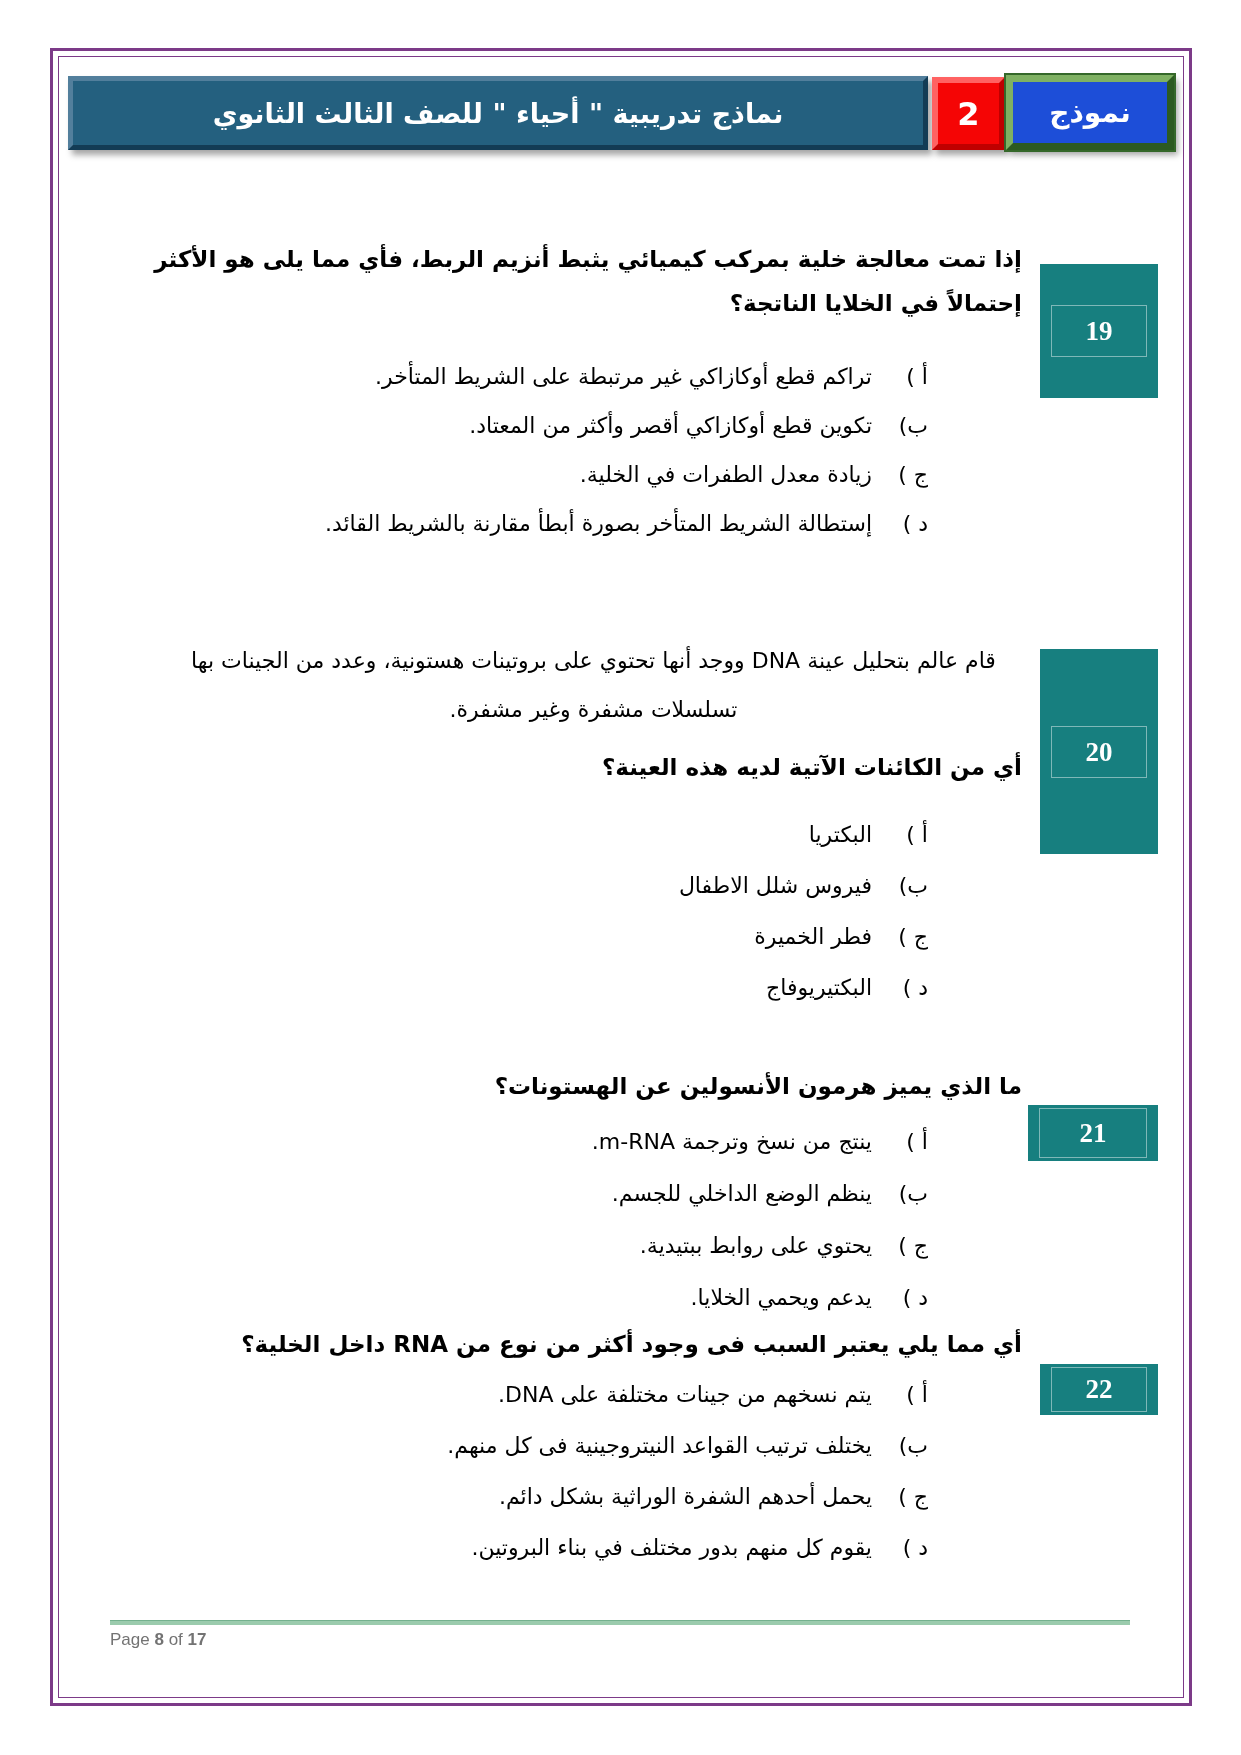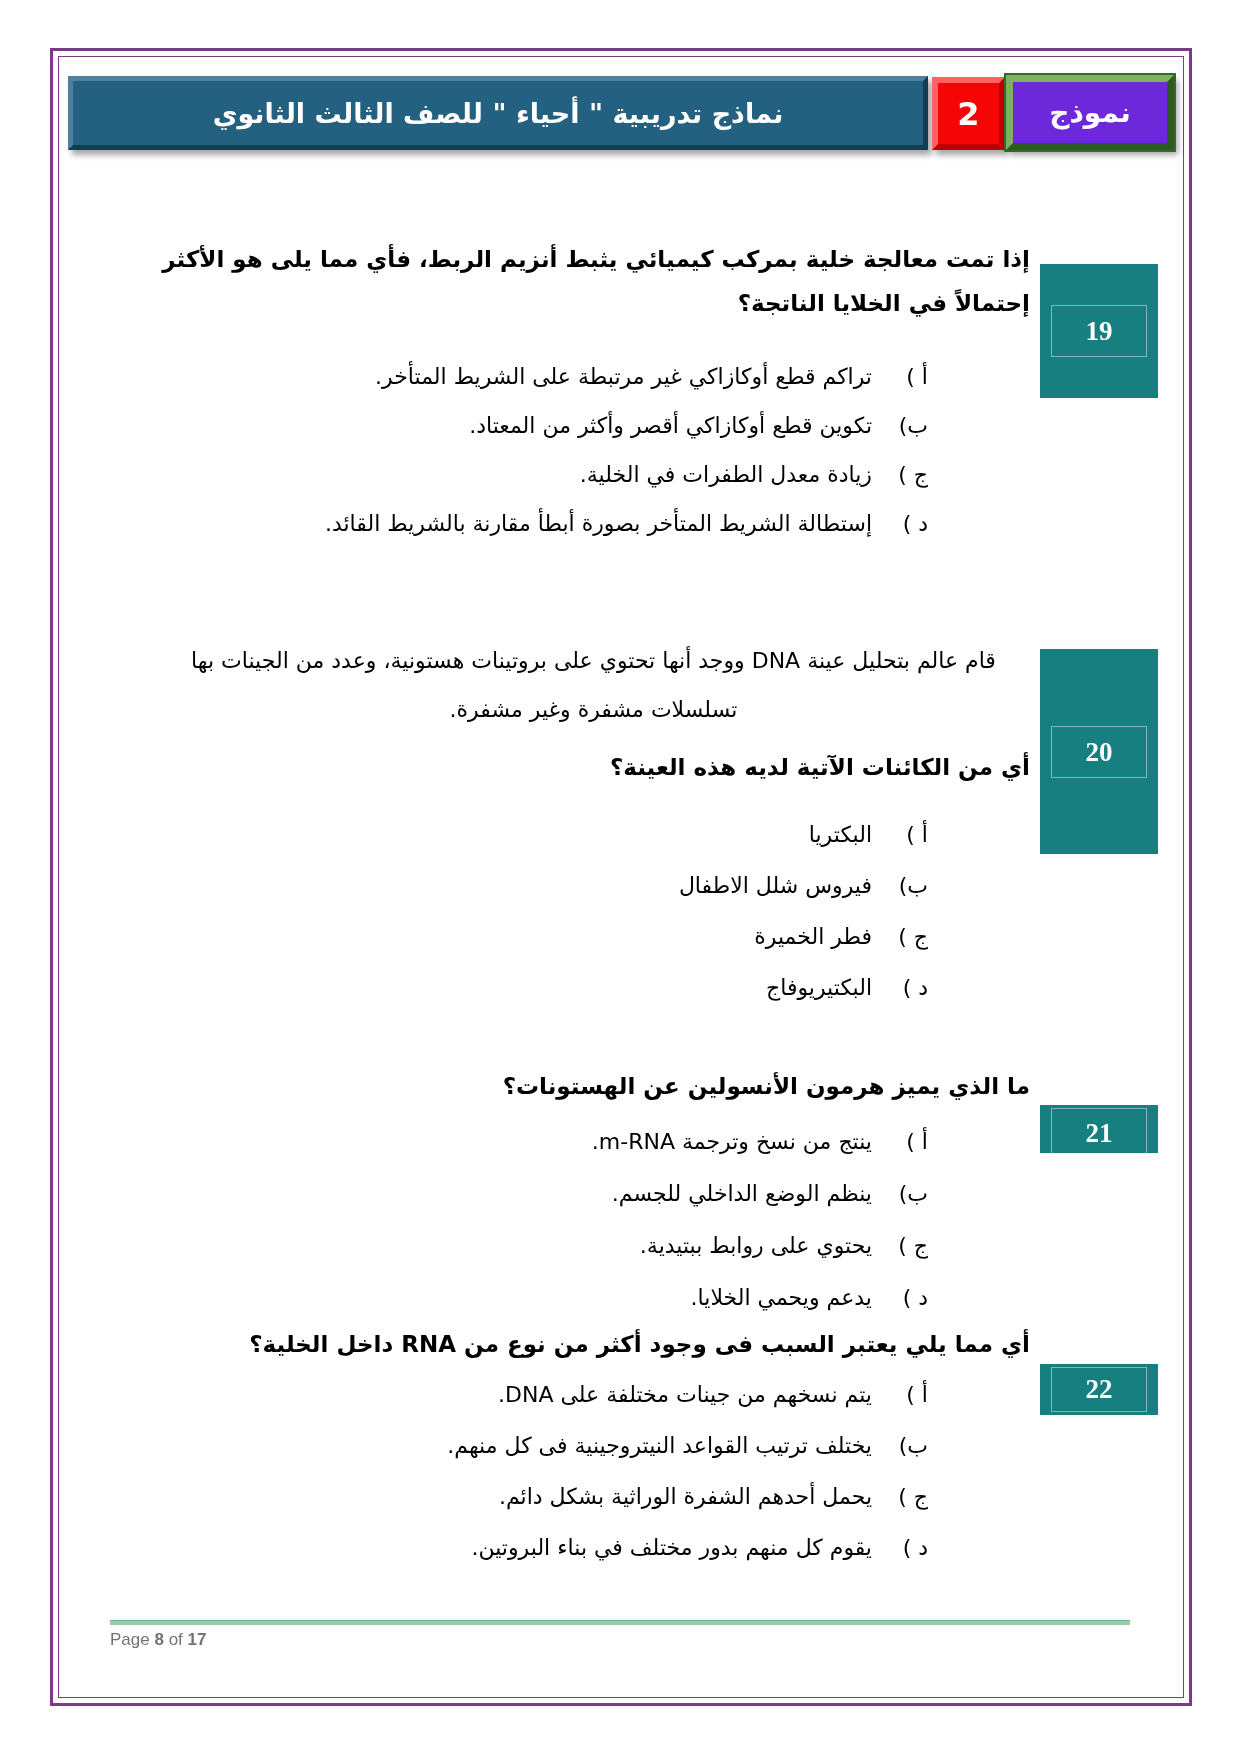--- a/index.html
+++ b/index.html
@@ -17,32 +17,32 @@
   .header-bar{position:absolute;left:68px;top:76px;width:860px;height:74px;box-sizing:border-box;
     background:#24607f;border:5px solid;border-color:#527f9c #133c55 #133c55 #527f9c;
     box-shadow:4px 5px 6px rgba(0,0,0,.35);
     display:flex;align-items:center;justify-content:center;direction:rtl;}
   .header-bar .title{color:#fff;font-weight:bold;font-size:27px;white-space:nowrap;}
   .red-box{position:absolute;left:932px;top:77px;width:73px;height:73px;box-sizing:border-box;
     background:#f50505;border:6px solid;border-color:#ff6262 #bf0000 #bf0000 #ff6262;
     box-shadow:4px 5px 6px rgba(0,0,0,.35);display:flex;align-items:center;justify-content:center;}
   .red-box .num{color:#fff;font-weight:bold;font-size:32px;}
   .green-box{position:absolute;left:1006px;top:75px;width:168px;height:75px;box-sizing:border-box;
-    background:#6d28d9;border:7px solid;border-color:#7fb163 #2c5a21 #2c5a21 #7fb163;
+    background:#1d4ed8;border:7px solid;border-color:#7fb163 #2c5a21 #2c5a21 #7fb163;
     outline:2px solid #35682a;box-shadow:4px 5px 6px rgba(0,0,0,.35);
     display:flex;align-items:center;justify-content:center;}
   .green-box .lbl{color:#fff;font-weight:bold;font-size:28px;}
 
   
   .question{position:absolute;left:57px;width:1129px;direction:rtl;color:#000;}
   .qbox{position:absolute;right:28px;top:0;width:118px;background:#177f7f;margin-top:47px;}
   .qbox-cell{position:absolute;left:11px;right:11px;border:1px solid rgba(255,255,255,.45);
     display:flex;align-items:center;justify-content:center;color:#fff;font-weight:bold;
     font-size:27px;font-family:"Liberation Serif","DejaVu Serif",serif;}
-  .qtitle{position:absolute;right:156px;left:70px;text-align:right;
+  .qtitle{position:absolute;right:164px;left:70px;text-align:right;
     font-weight:bold;font-size:23px;line-height:44px;}
   .qintro{position:absolute;right:156px;left:100px;text-align:center;
     font-size:22px;line-height:49px;font-weight:normal;}
   .options{position:absolute;right:258px;left:40px;list-style:none;margin:0;padding:0;}
   .options li{height:var(--row);display:flex;align-items:center;font-size:22px;}
   .olet{flex:0 0 56px;}
 
   
   .footer-line{position:absolute;left:110px;top:1620px;width:1020px;height:4px;
     background:#9bcbad;border-top:1px solid #74b18e;}
@@ -115,21 +115,21 @@
         <span class="otext">فطر الخميرة</span>
       </li>
     <li>
         <span class="olet">د )</span>
         <span class="otext">البكتيريوفاج</span>
       </li>
   </ul>
 </section>
 
 <section class="question" style="top:1058px;height:265px;">
-  <div class="qbox" style="height:48px;">
+  <div class="qbox" style="height:56px;padding-left:12px;">
     <div class="qbox-cell" style="top:3px;height:48px;">
       <span>21</span>
     </div>
   </div>
   <div class="qtitle" style="top:11px;line-height:34px;">ما الذي يميز هرمون الأنسولين عن الهستونات؟</div>
   <ul class="options" style="top:57px;--row:52px;">
     <li>
         <span class="olet">أ )</span>
         <span class="otext">ينتج من نسخ وترجمة m-RNA.</span>
       </li>

